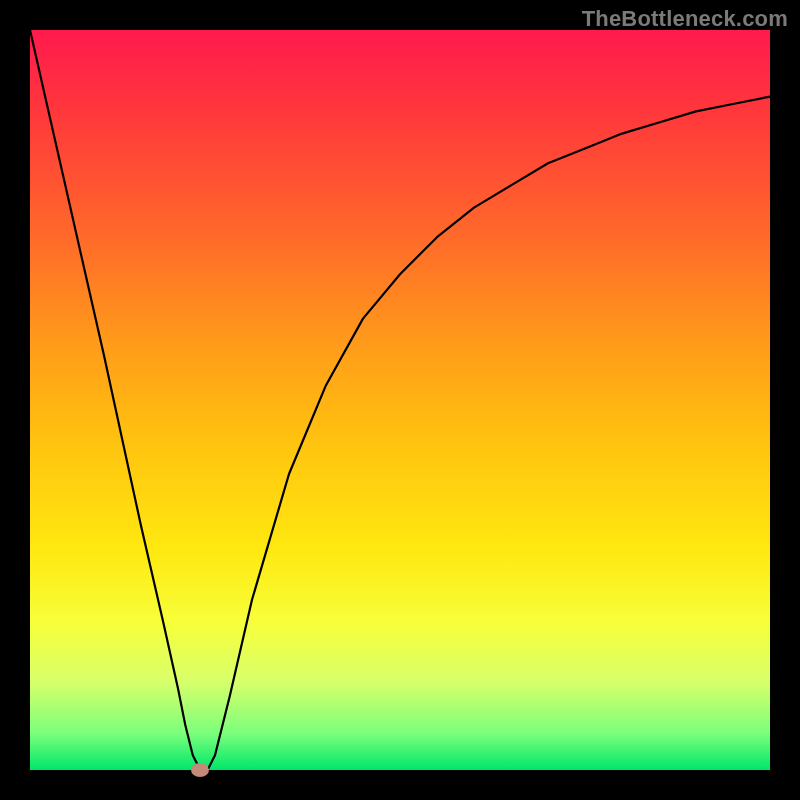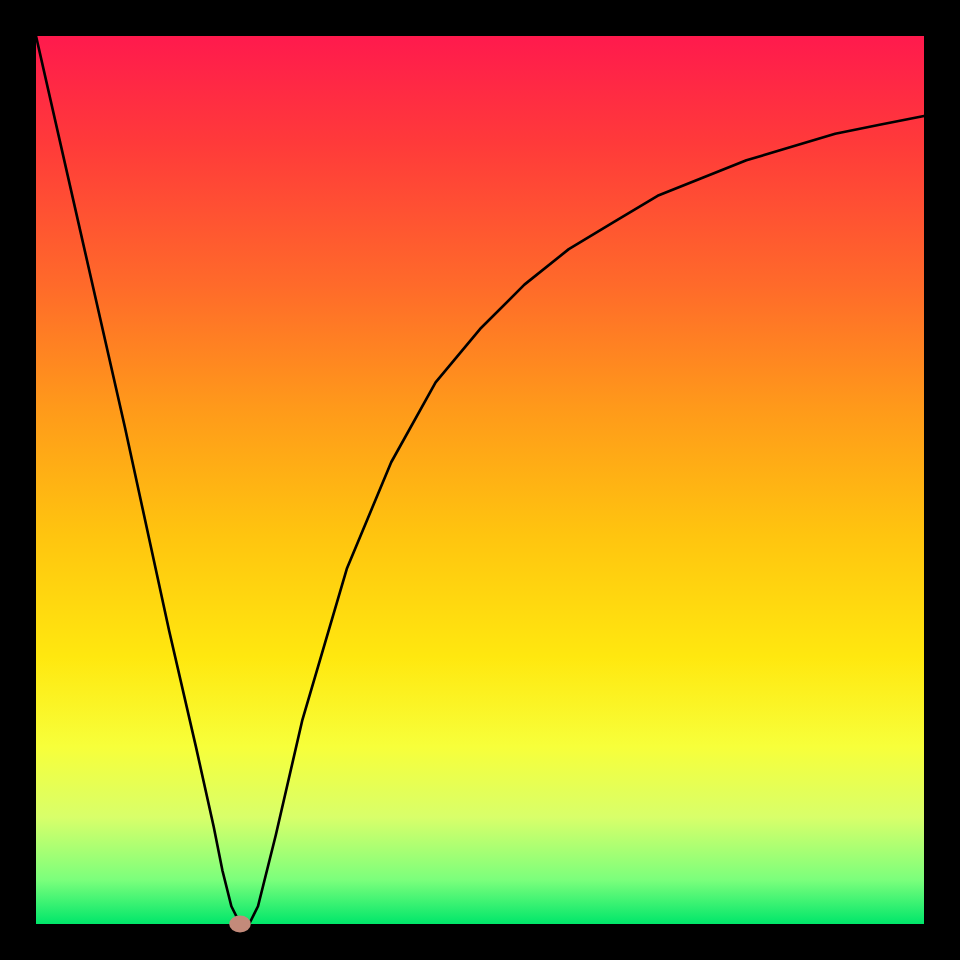--- a/index.html
+++ b/index.html
@@ -59,13 +59,14 @@
 </head>
 <body>
 
 <div class="frame">
   <div class="plot-area">
     <svg class="curve" viewBox="0 0 740 740" preserveAspectRatio="none">
       <path id="curve-path" fill="none" stroke="#000" stroke-width="2.2" stroke-linecap="round" stroke-linejoin="round" d="M0.00 0.00 L37.00 162.80 L74.00 325.60 L111.00 495.80 L133.20 592.00 L148.00 658.60 L155.40 695.60 L162.80 725.20 L170.20 740.00 L177.60 740.00 L185.00 725.20 L199.80 666.00 L222.00 569.80 L259.00 444.00 L296.00 355.20 L333.00 288.60 L370.00 244.20 L407.00 207.20 L444.00 177.60 L481.00 155.40 L518.00 133.20 L555.00 118.40 L592.00 103.60 L629.00 92.50 L666.00 81.40 L703.00 74.00 L740.00 66.60"></path>
     </svg>
     <div class="marker" id="marker-dot" style="left: 170.2px; top: 740px; background: rgb(195, 138, 122);"></div>
   </div>
+  <div class="watermark">TheBottleneck.com</div>
 </div>
 
 </body></html>

